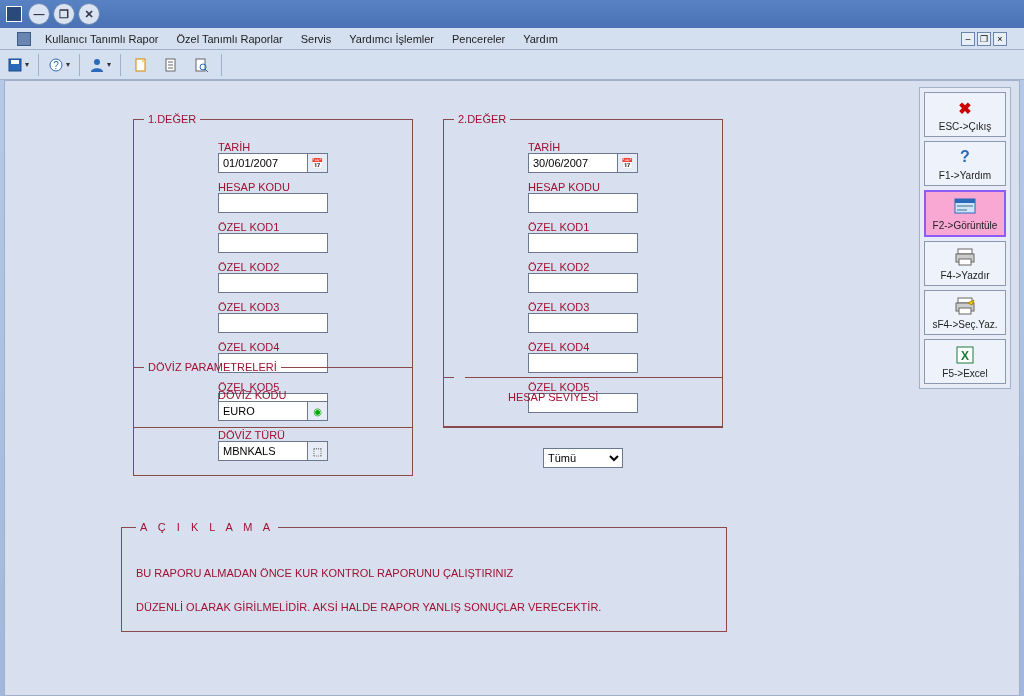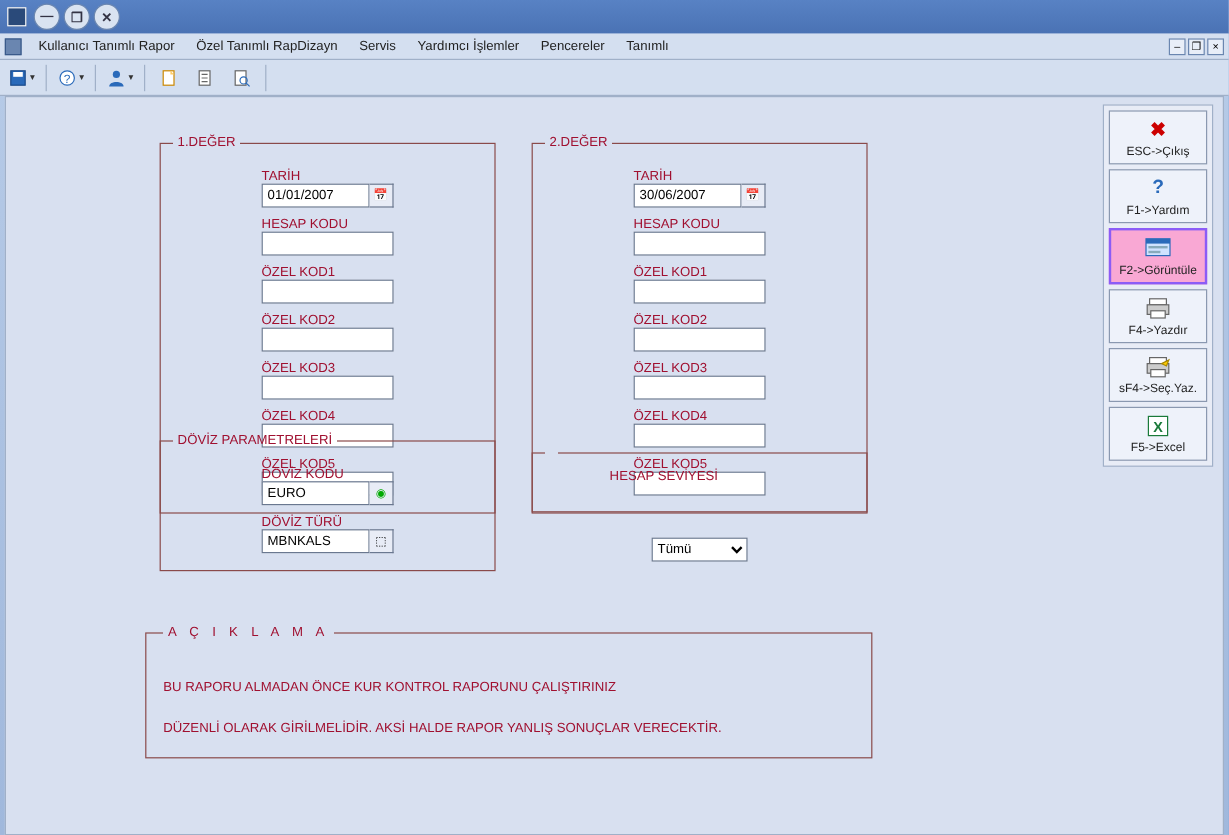--- a/index.html
+++ b/index.html
@@ -42,21 +42,21 @@
     border: 1px solid #6a86b0;
     display: flex; align-items: center; justify-content: center;
     font-size: 11px; color: #334;
     cursor: pointer;
   }
   .menubar {
     height: 22px;
     background: #d4dff0;
     display: flex;
     align-items: center;
-    padding: 0 4px;
+    padding: 0 17px;
     gap: 2px;
     border-bottom: 1px solid #a0b0c8;
   }
   .mdicon {
     width: 14px; height: 14px;
     background: #6a86b0;
     border: 1px solid #3a5a8a;
     margin-right: 4px;
   }
   .menuitem {
@@ -219,25 +219,25 @@
     <div class="winbtns">
       <div class="winbtn">—</div>
       <div class="winbtn">❐</div>
       <div class="winbtn">✕</div>
     </div>
   </div>
 
   <div class="menubar">
     <div class="mdicon"></div>
     <div class="menuitem">Kullanıcı Tanımlı Rapor</div>
-    <div class="menuitem">Özel Tanımlı RapDizayn</div>
+    <div class="menuitem">Özel Tanımlı Raporlar</div>
     <div class="menuitem">Servis</div>
     <div class="menuitem">Yardımcı İşlemler</div>
     <div class="menuitem">Pencereler</div>
-    <div class="menuitem">Tanımlı</div>
+    <div class="menuitem">Yardım</div>
     <div class="mdi-controls">
       <div class="mdi-btn">–</div>
       <div class="mdi-btn">❐</div>
       <div class="mdi-btn">×</div>
     </div>
   </div>
 
   <div class="toolbar">
     <div class="tbtn">
       <svg viewBox="0 0 16 16">

